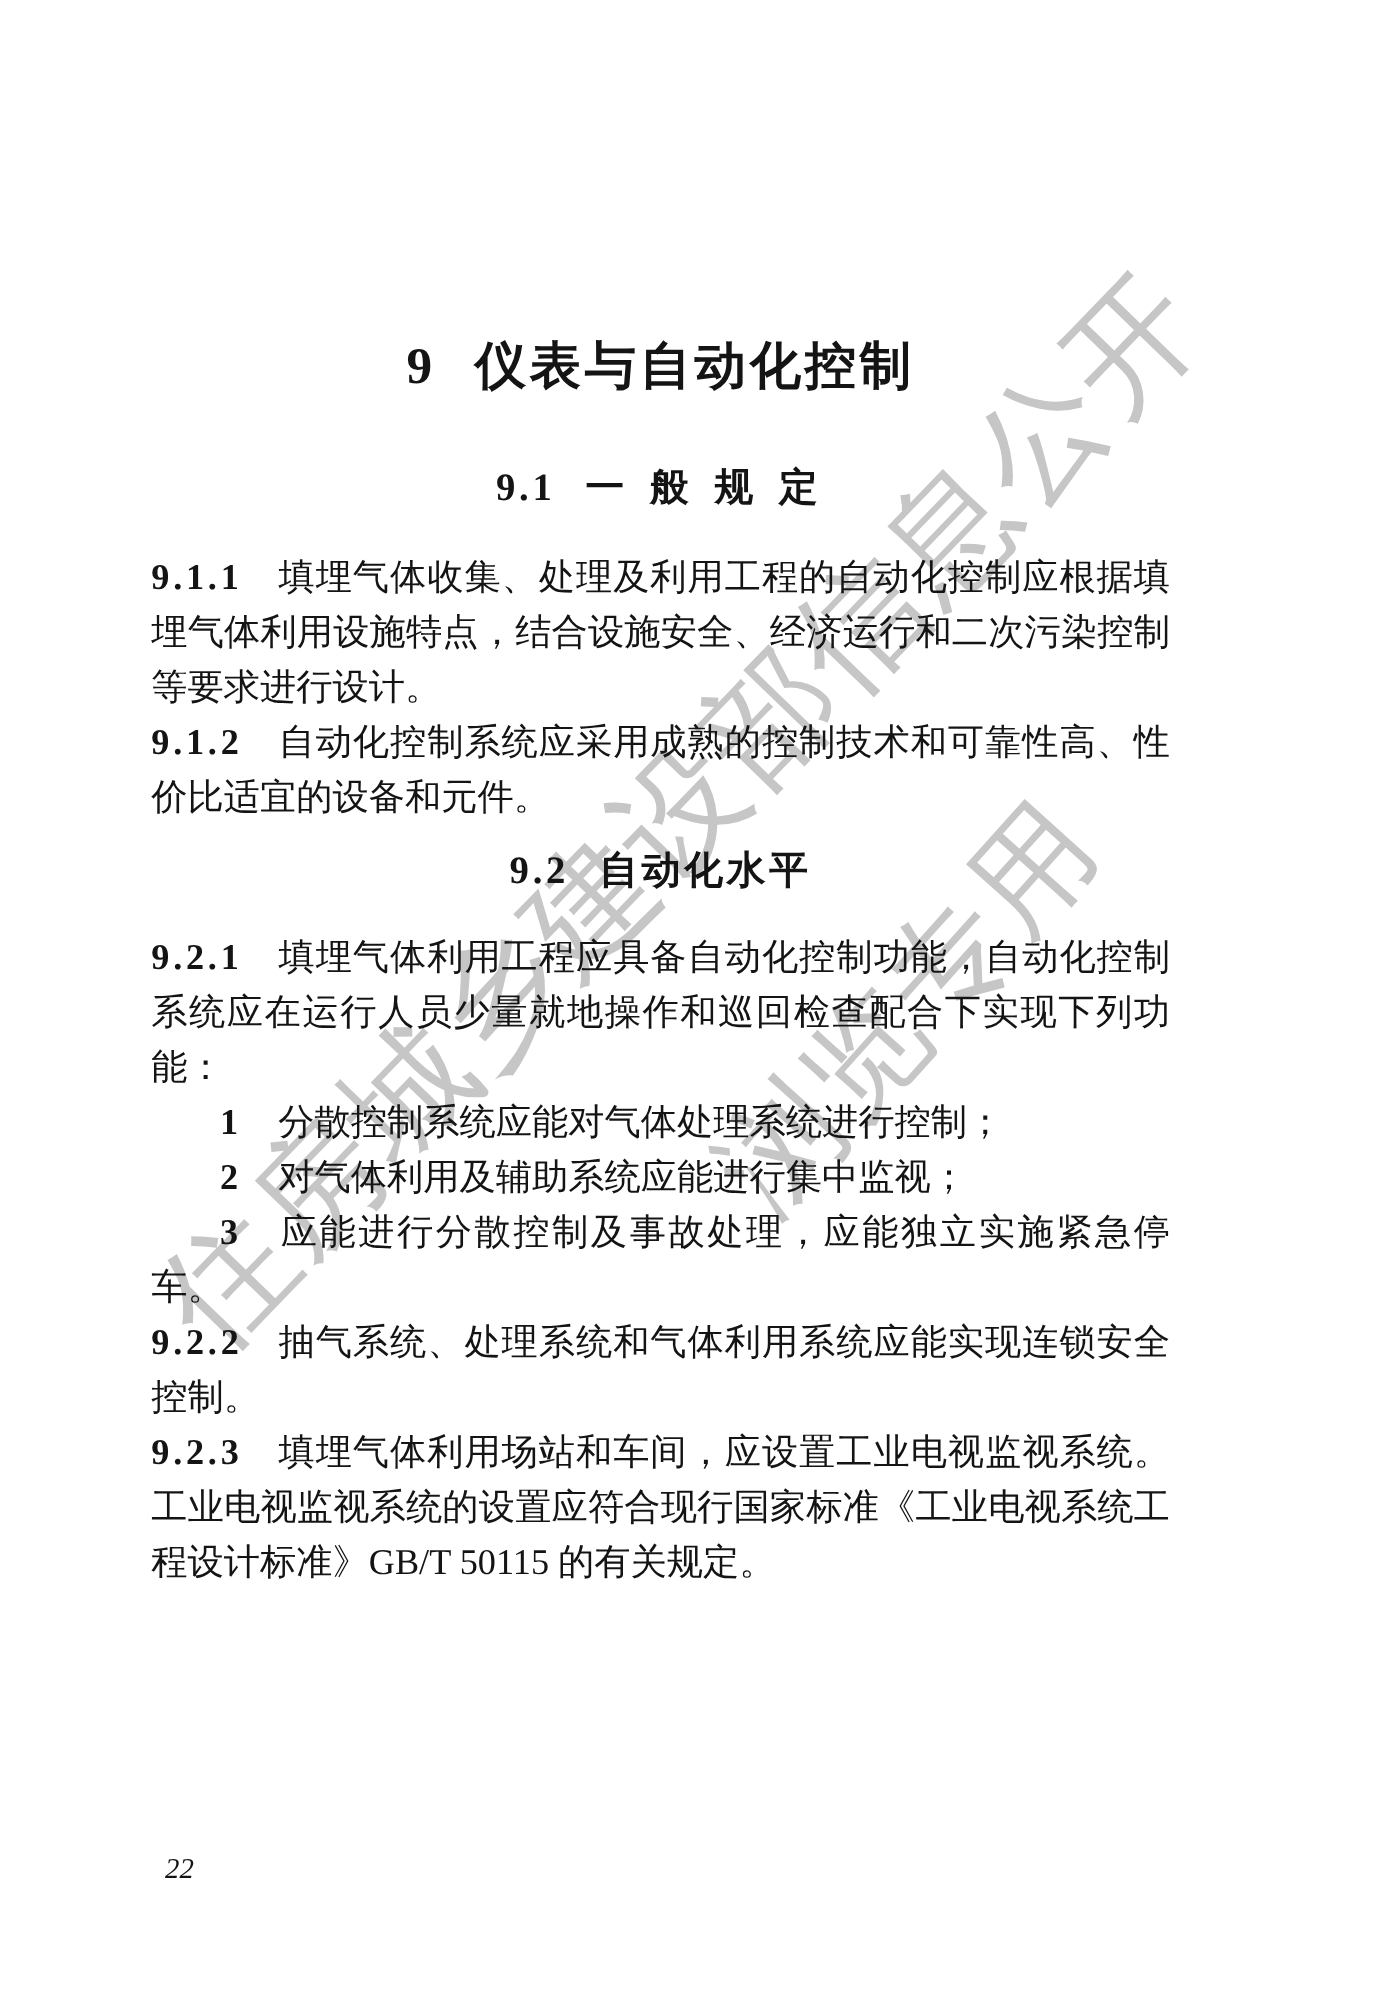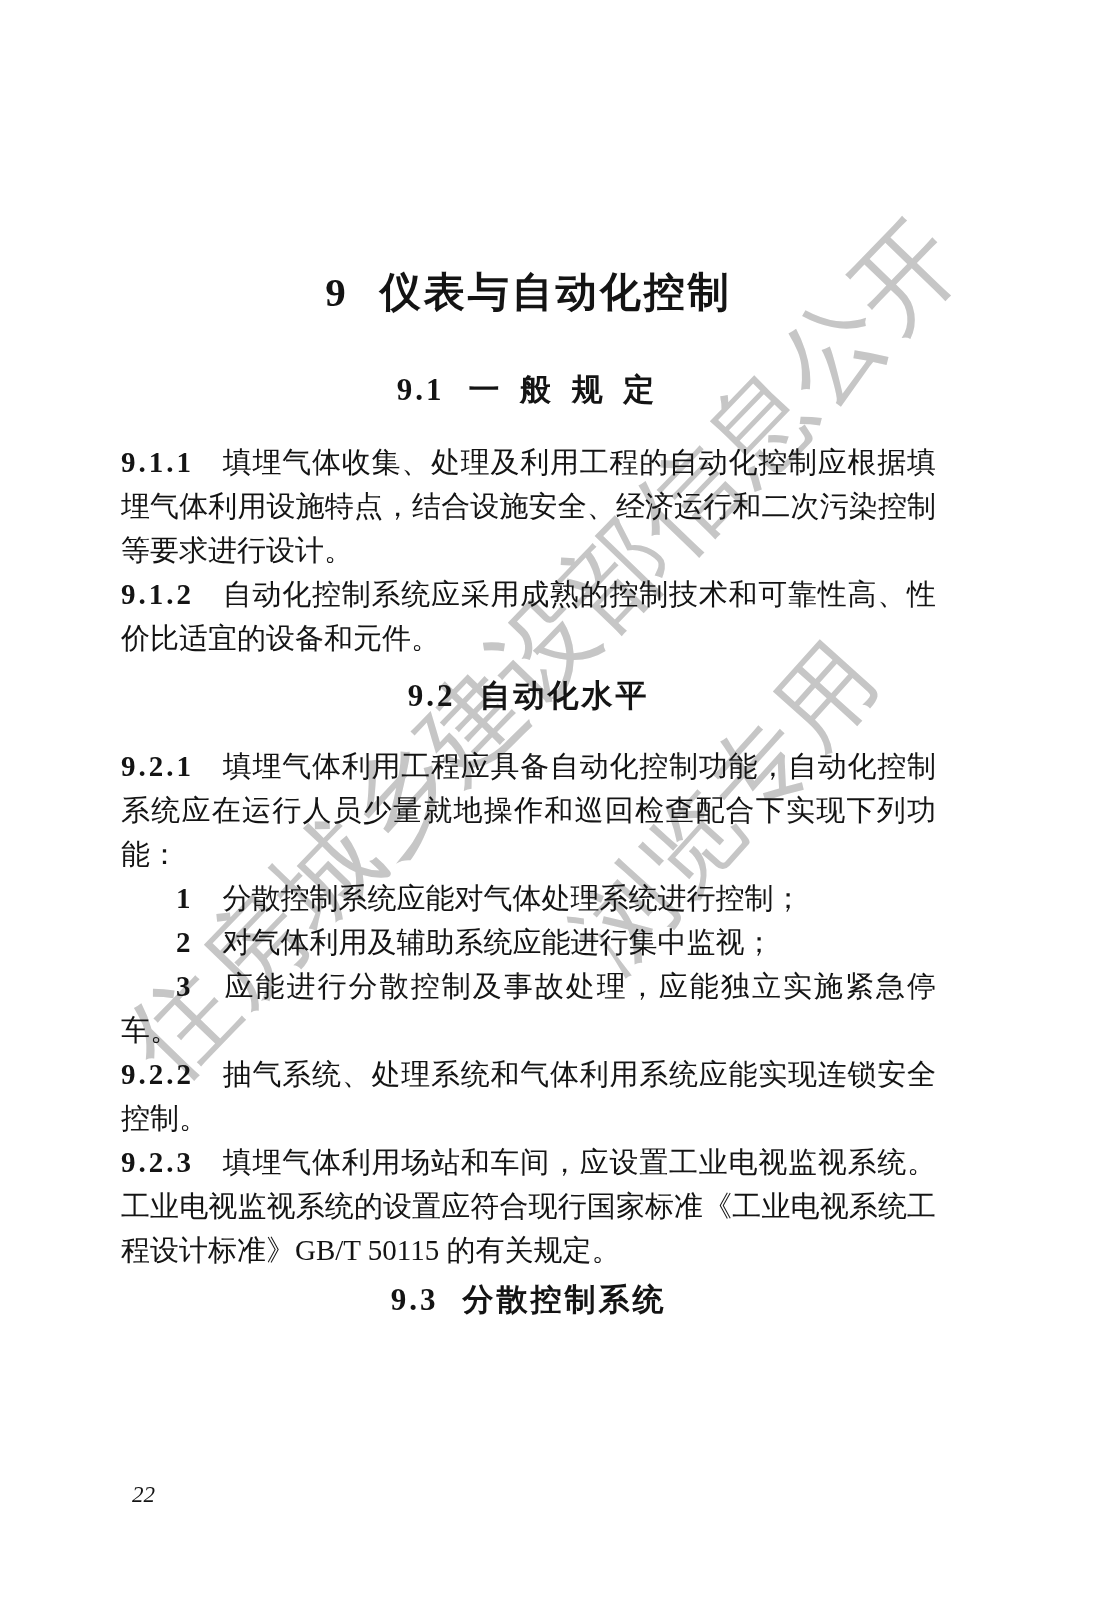--- a/index.html
+++ b/index.html
@@ -129,20 +129,19 @@
     <div class="item"><span class="item-num">1</span><span>分散控制系统应能对气体处理系统进行控制；</span></div>
 
     <div class="item"><span class="item-num">2</span><span>对气体利用及辅助系统应能进行集中监视；</span></div>
 
     <div class="item"><span class="item-num">3</span><span>应能进行分散控制及事故处理，应能独立实施紧急停车。</span></div>
 
     <p class="clause"><span class="clause-num">9.2.2</span><span class="clause-text">抽气系统、处理系统和气体利用系统应能实现连锁安全控制。</span></p>
 
     <p class="clause"><span class="clause-num">9.2.3</span><span class="clause-text">填埋气体利用场站和车间，应设置工业电视监视系统。工业电视监视系统的设置应符合现行国家标准《工业电视系统工程设计标准》GB/T 50115 的有关规定。</span></p>
 
-    <h2 class="section-heading h93"><span class="sec-num">9.3</span><span class="sec-title">分散控制系统</span></h2>
 
 
   </div>
 
   <div class="page-number">22</div>
 
 </div>
 
 </body></html>

